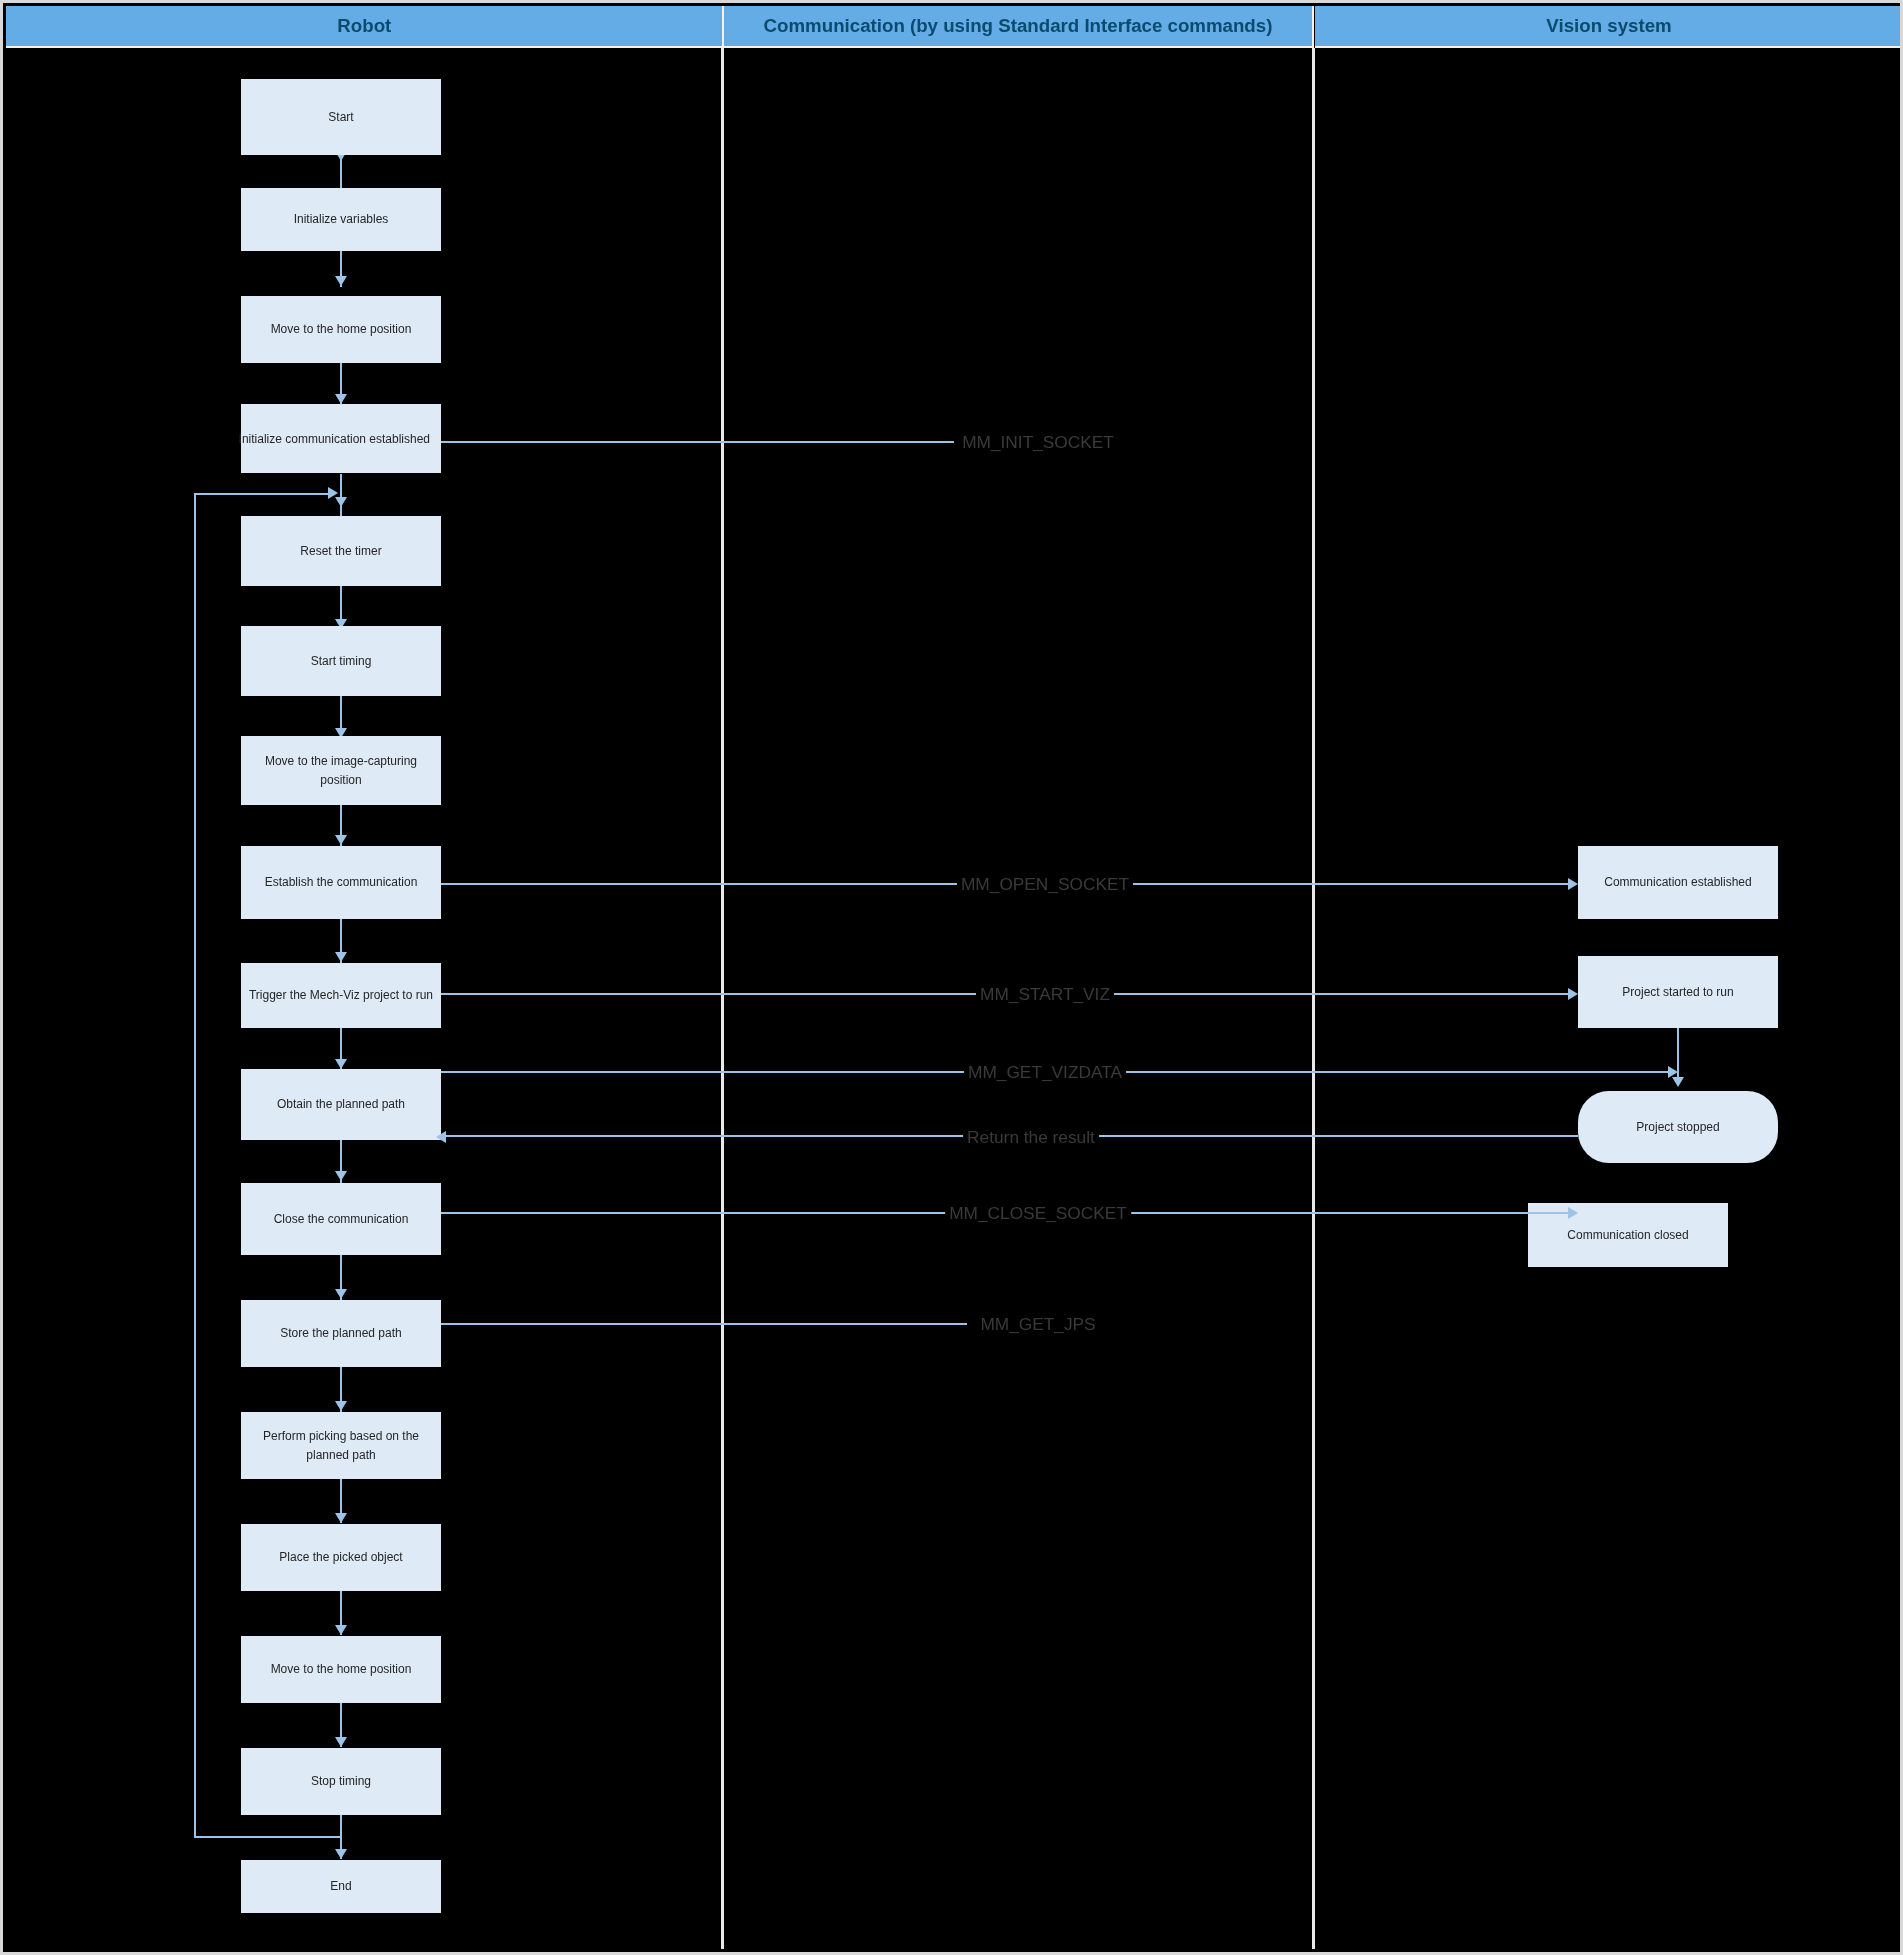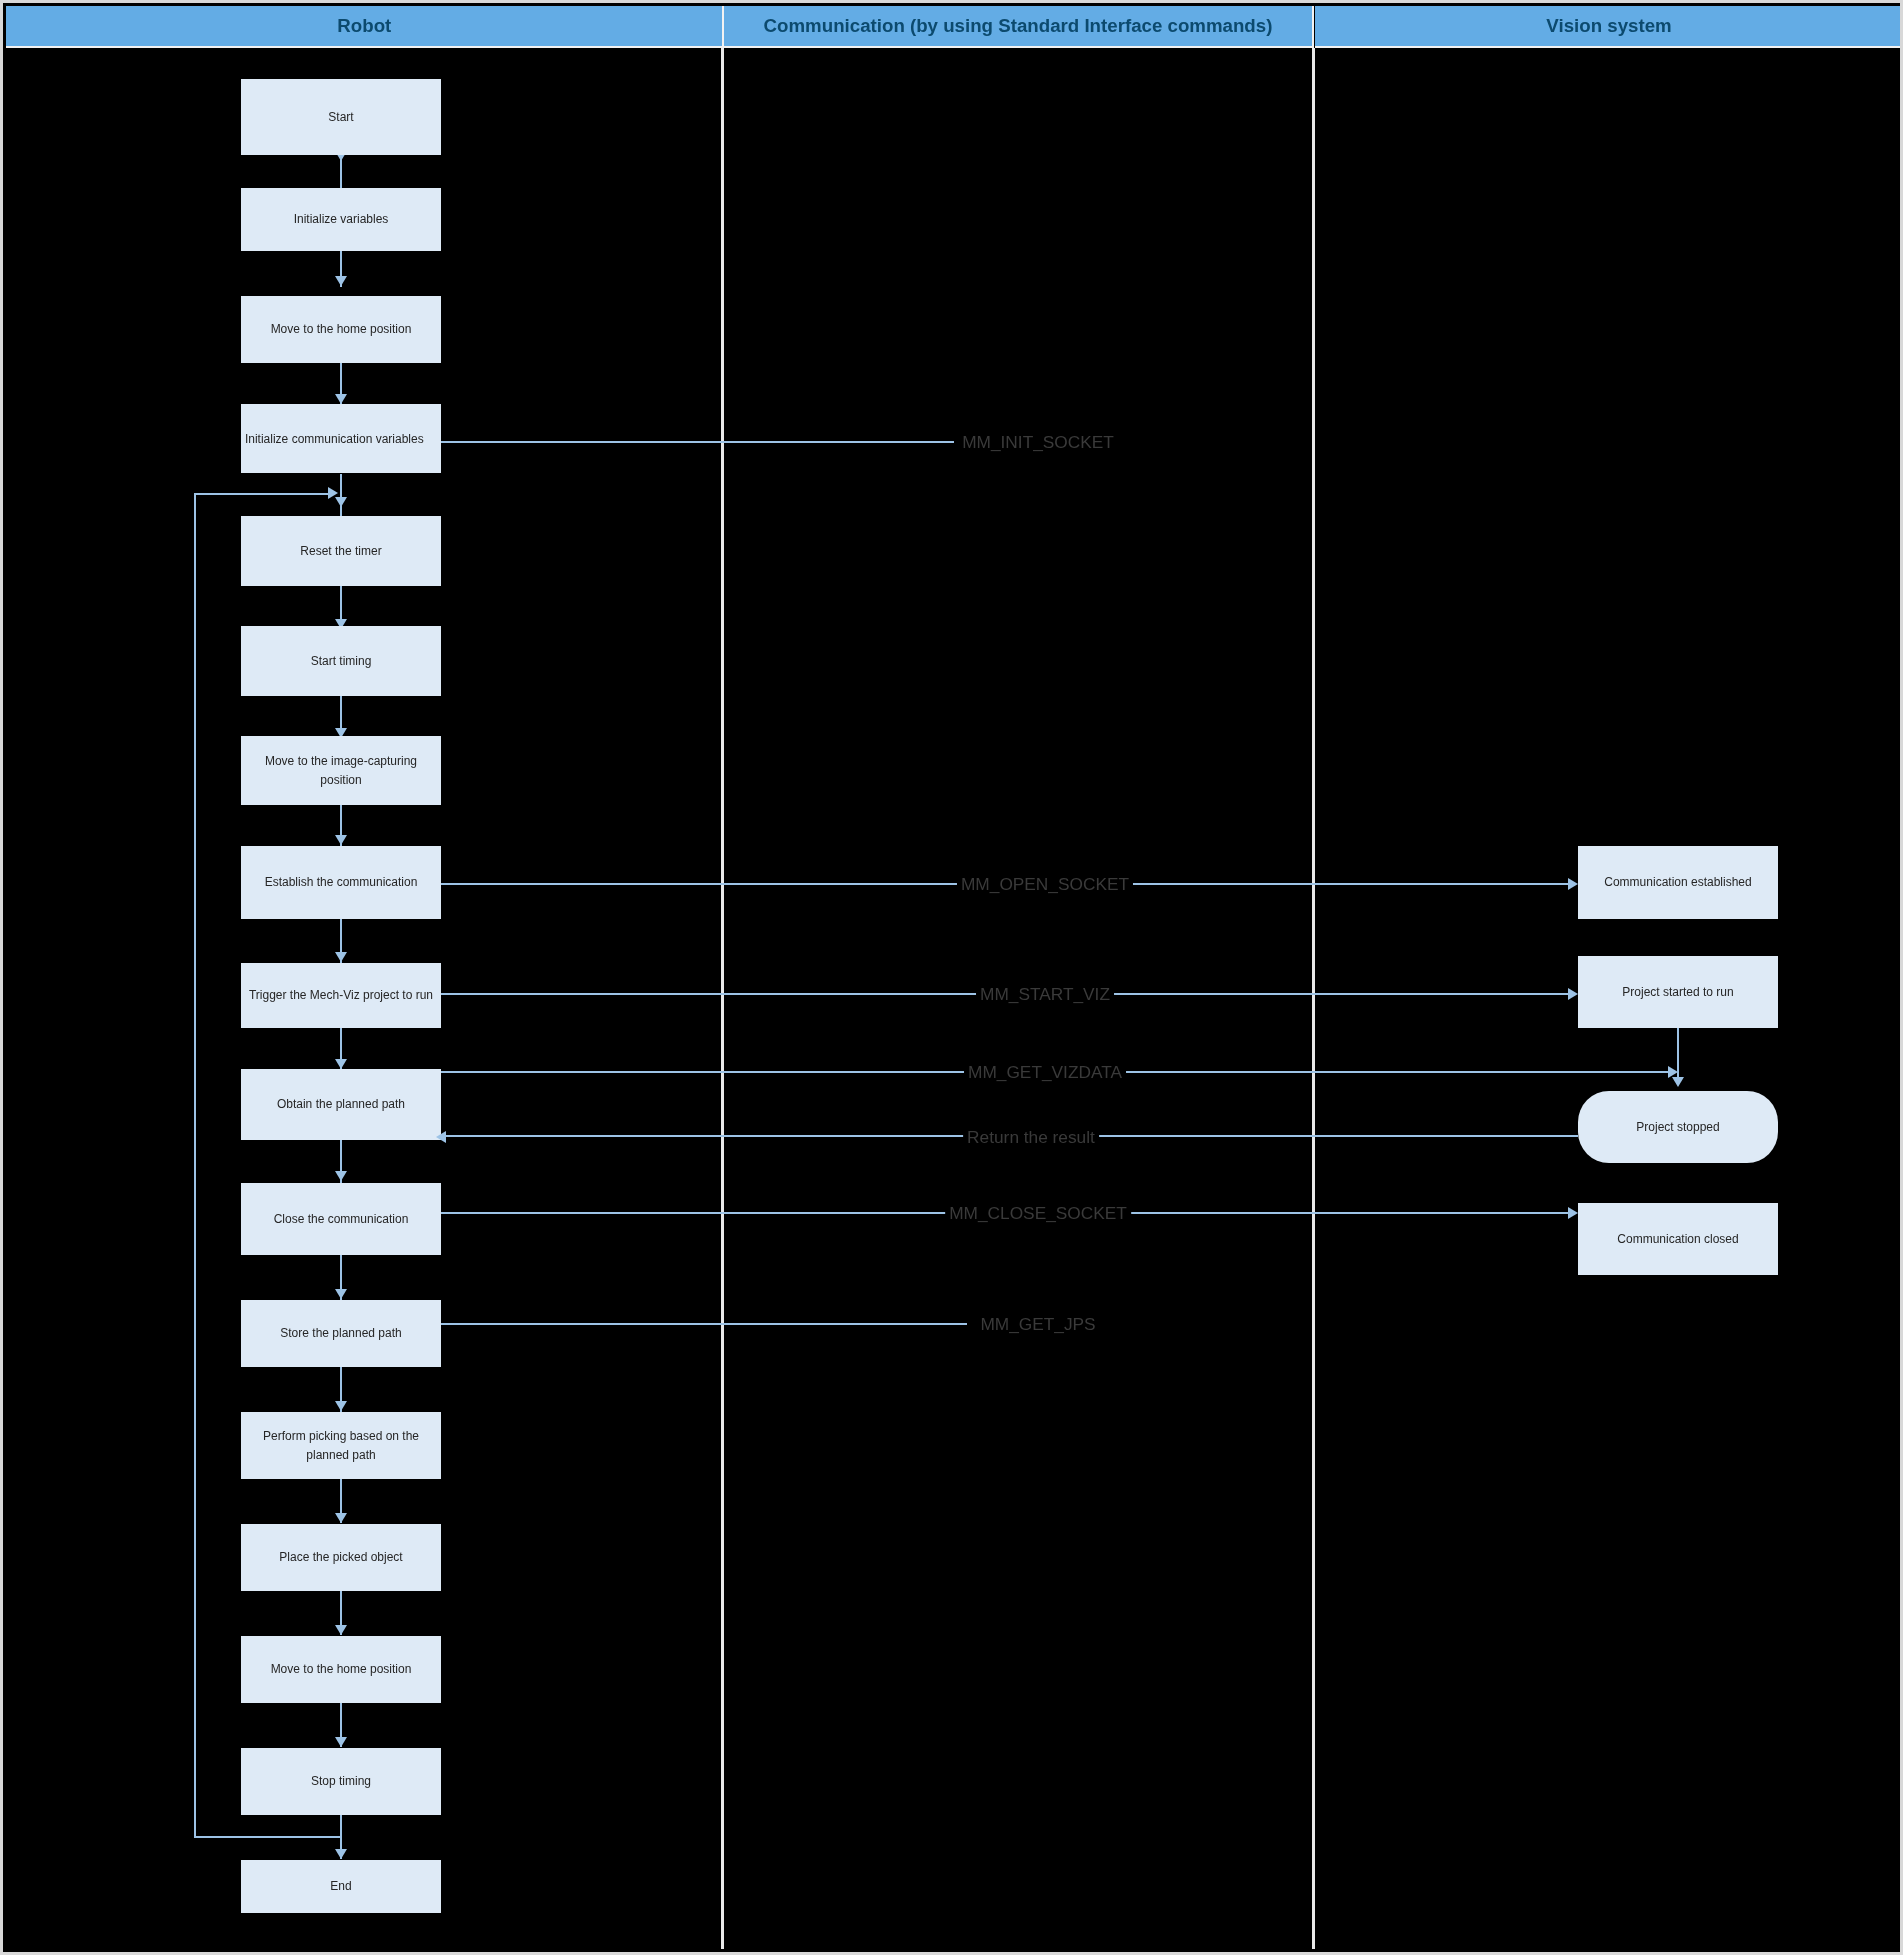--- a/index.html
+++ b/index.html
@@ -157,21 +157,21 @@
 
   <div class="node" style="left:238px;top:185px;width:200px;height:63px;">
     <span>Initialize variables</span>
   </div>
 
   <div class="node" style="left:238px;top:293px;width:200px;height:67px;">
     <span>Move to the home position</span>
   </div>
 
   <div class="node overflow" style="left:238px;top:401px;width:200px;height:69px;">
-    <span style="position:absolute;left:-6.7px;right:-6.7px;top:50%;transform:translateY(-50%);">Initialize communication variables</span>
+    <span style="position:absolute;left:-6.7px;right:-6.7px;top:50%;transform:translateY(-50%);">Initialize communication established</span>
   </div>
 
   <div class="node bold" style="left:238px;top:513px;width:200px;height:70px;">
     <span>Reset the timer</span>
   </div>
 
   <div class="node bold" style="left:238px;top:623px;width:200px;height:70px;">
     <span>Start timing</span>
   </div>
 
@@ -224,21 +224,21 @@
   </div>
 
   <div class="node" style="left:1575px;top:953px;width:200px;height:72px;">
     <span>Project started to run</span>
   </div>
 
   <div class="node" style="left:1575px;top:1088px;width:200px;height:72px;border-radius:31px;">
     <span>Project stopped</span>
   </div>
 
-  <div class="node" style="left:1575px;top:1200px;width:200px;height:72px;">
+  <div class="node" style="left:1525px;top:1200px;width:200px;height:64px;">
     <span>Communication closed</span>
   </div>
 
   <div class="vline" style="left:1674px;top:1025px;height:52px;"></div>
   <div class="arrow-down" style="left:1669px;top:1074px;"></div>
 
   <div class="hline" style="left:438px;top:438px;width:513px;"></div>
   <div class="msg-label" style="left:1035px;top:439px;">MM_INIT_SOCKET</div>
 
   <div class="hline" style="left:438px;top:880px;width:1130px;"></div>

